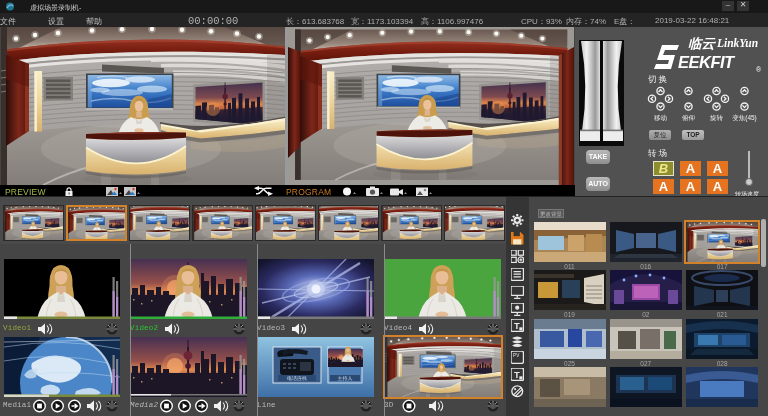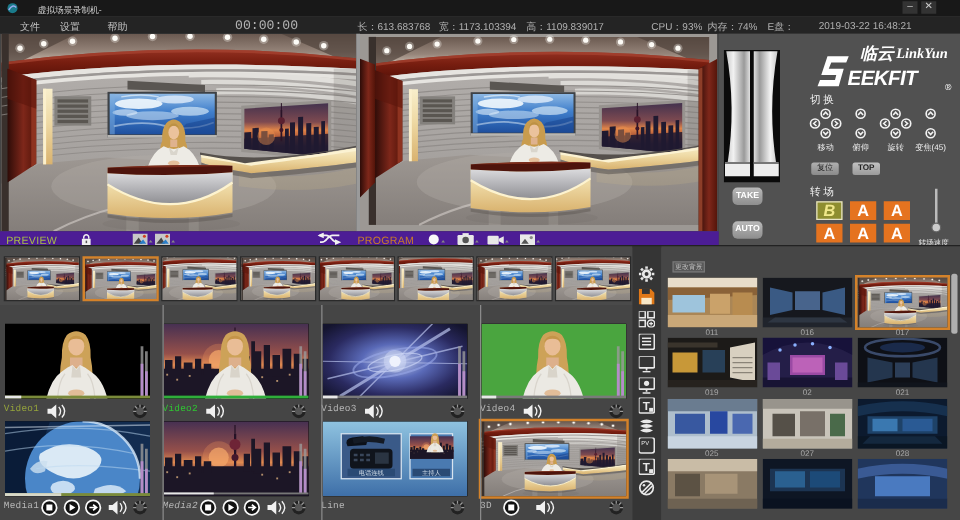--- a/index.html
+++ b/index.html
@@ -5,21 +5,21 @@
 *{margin:0;padding:0;box-sizing:border-box}
 html,body{width:768px;height:416px;overflow:hidden;background:#454545;font-family:"Liberation Sans",sans-serif}
 #app{position:relative;width:768px;height:416px;background:#454545}
 .abs{position:absolute}
 #titlebar{left:0;top:0;width:768px;height:13px;background:#181818;color:#c8c8c8;font-size:8px}
 #menubar{left:0;top:13px;width:768px;height:14px;background:#242424;color:#c2c2c2;font-size:8px}
 #preview{left:1px;top:27px;width:284px;height:158px;overflow:hidden}
 #program{left:288px;top:27px;width:286px;height:158px;overflow:hidden}
 #vdivider{left:285px;top:27px;width:3px;height:158px;background:#9a9a9a}
 #rpanel{left:575px;top:27px;width:193px;height:170px;background:#515151}
-#ctrlbar{left:0;top:185px;width:575px;height:12px;background:#4c1d95}
+#ctrlbar{left:0;top:185px;width:575px;height:12px;background:#000000}
 #bottom{left:0;top:197px;width:506px;height:219px;background:#454545}
 #toolcol{left:506px;top:197px;width:23px;height:219px;background:#353535}
 #browser{left:529px;top:197px;width:239px;height:219px;background:#464646;overflow:hidden}
 .thumb{position:absolute;top:7.5px;width:60.5px;height:36px;border:1px solid #2a2a2a;overflow:hidden}
 .vcell{position:absolute;width:116px;height:60px;overflow:hidden;background:#000}
 .vlabel{position:absolute;font-size:7.5px;color:#b8b8b8;font-family:"Liberation Mono",monospace;letter-spacing:0.2px}
 </style>
 </head>
 <body>
 <div id="app">
@@ -314,27 +314,27 @@
   <svg class="abs" style="left:5px;top:2px" width="10" height="9">
         <circle cx="5" cy="4.5" r="4" fill="#1a7a8a"></circle>
         <path d="M2,6 q3,-5 6,-2" stroke="#9ae" stroke-width="1.2" fill="none"></path>
       </svg>
   <span class="abs" style="left:30px;top:3px;font-size:7px;color:#d0d0d0">虚拟场景录制机-</span>
   <span class="abs" style="left:722px;top:1px;width:12px;height:10px;background:#333;color:#ccc;font-size:8px;text-align:center;line-height:8px">–</span>
   <span class="abs" style="left:737px;top:1px;width:12px;height:10px;background:#333;color:#ccc;font-size:8px;text-align:center;line-height:8px">✕</span>
 </div>
 
 <div class="abs" id="menubar">
-  <span class="abs" style="left:16px;top:3px">文件</span>
+  <span class="abs" style="left:0;top:3px">文件</span>
   <span class="abs" style="left:48px;top:3px">设置</span>
   <span class="abs" style="left:86px;top:3px">帮助</span>
   <span class="abs" style="left:188px;top:2px;font-family:'Liberation Mono',monospace;font-size:10.5px;color:#b2b2b2">00:00:00</span>
   <span class="abs" style="left:286px;top:3px;color:#b0b0b0">长：613.683768</span>
   <span class="abs" style="left:351px;top:3px;color:#b0b0b0">宽：1173.103394</span>
-  <span class="abs" style="left:421px;top:3px;color:#b0b0b0">高：1109.839017</span>
+  <span class="abs" style="left:421px;top:3px;color:#b0b0b0">高：1106.997476</span>
   <span class="abs" style="left:521px;top:3px;color:#b0b0b0">CPU：93%</span>
   <span class="abs" style="left:566px;top:3px;color:#b0b0b0">内存：74%</span>
   <span class="abs" style="left:614px;top:3px;color:#b0b0b0">E盘：</span>
   <span class="abs" style="left:655px;top:3px;color:#b0b0b0">2019-03-22 16:48:21</span>
 </div>
 
 <div class="abs" id="preview"><svg width="284" height="158" viewBox="0 0 284 158">
         <use href="#studio"></use>
       </svg></div>
 <div class="abs" id="vdivider"></div>

